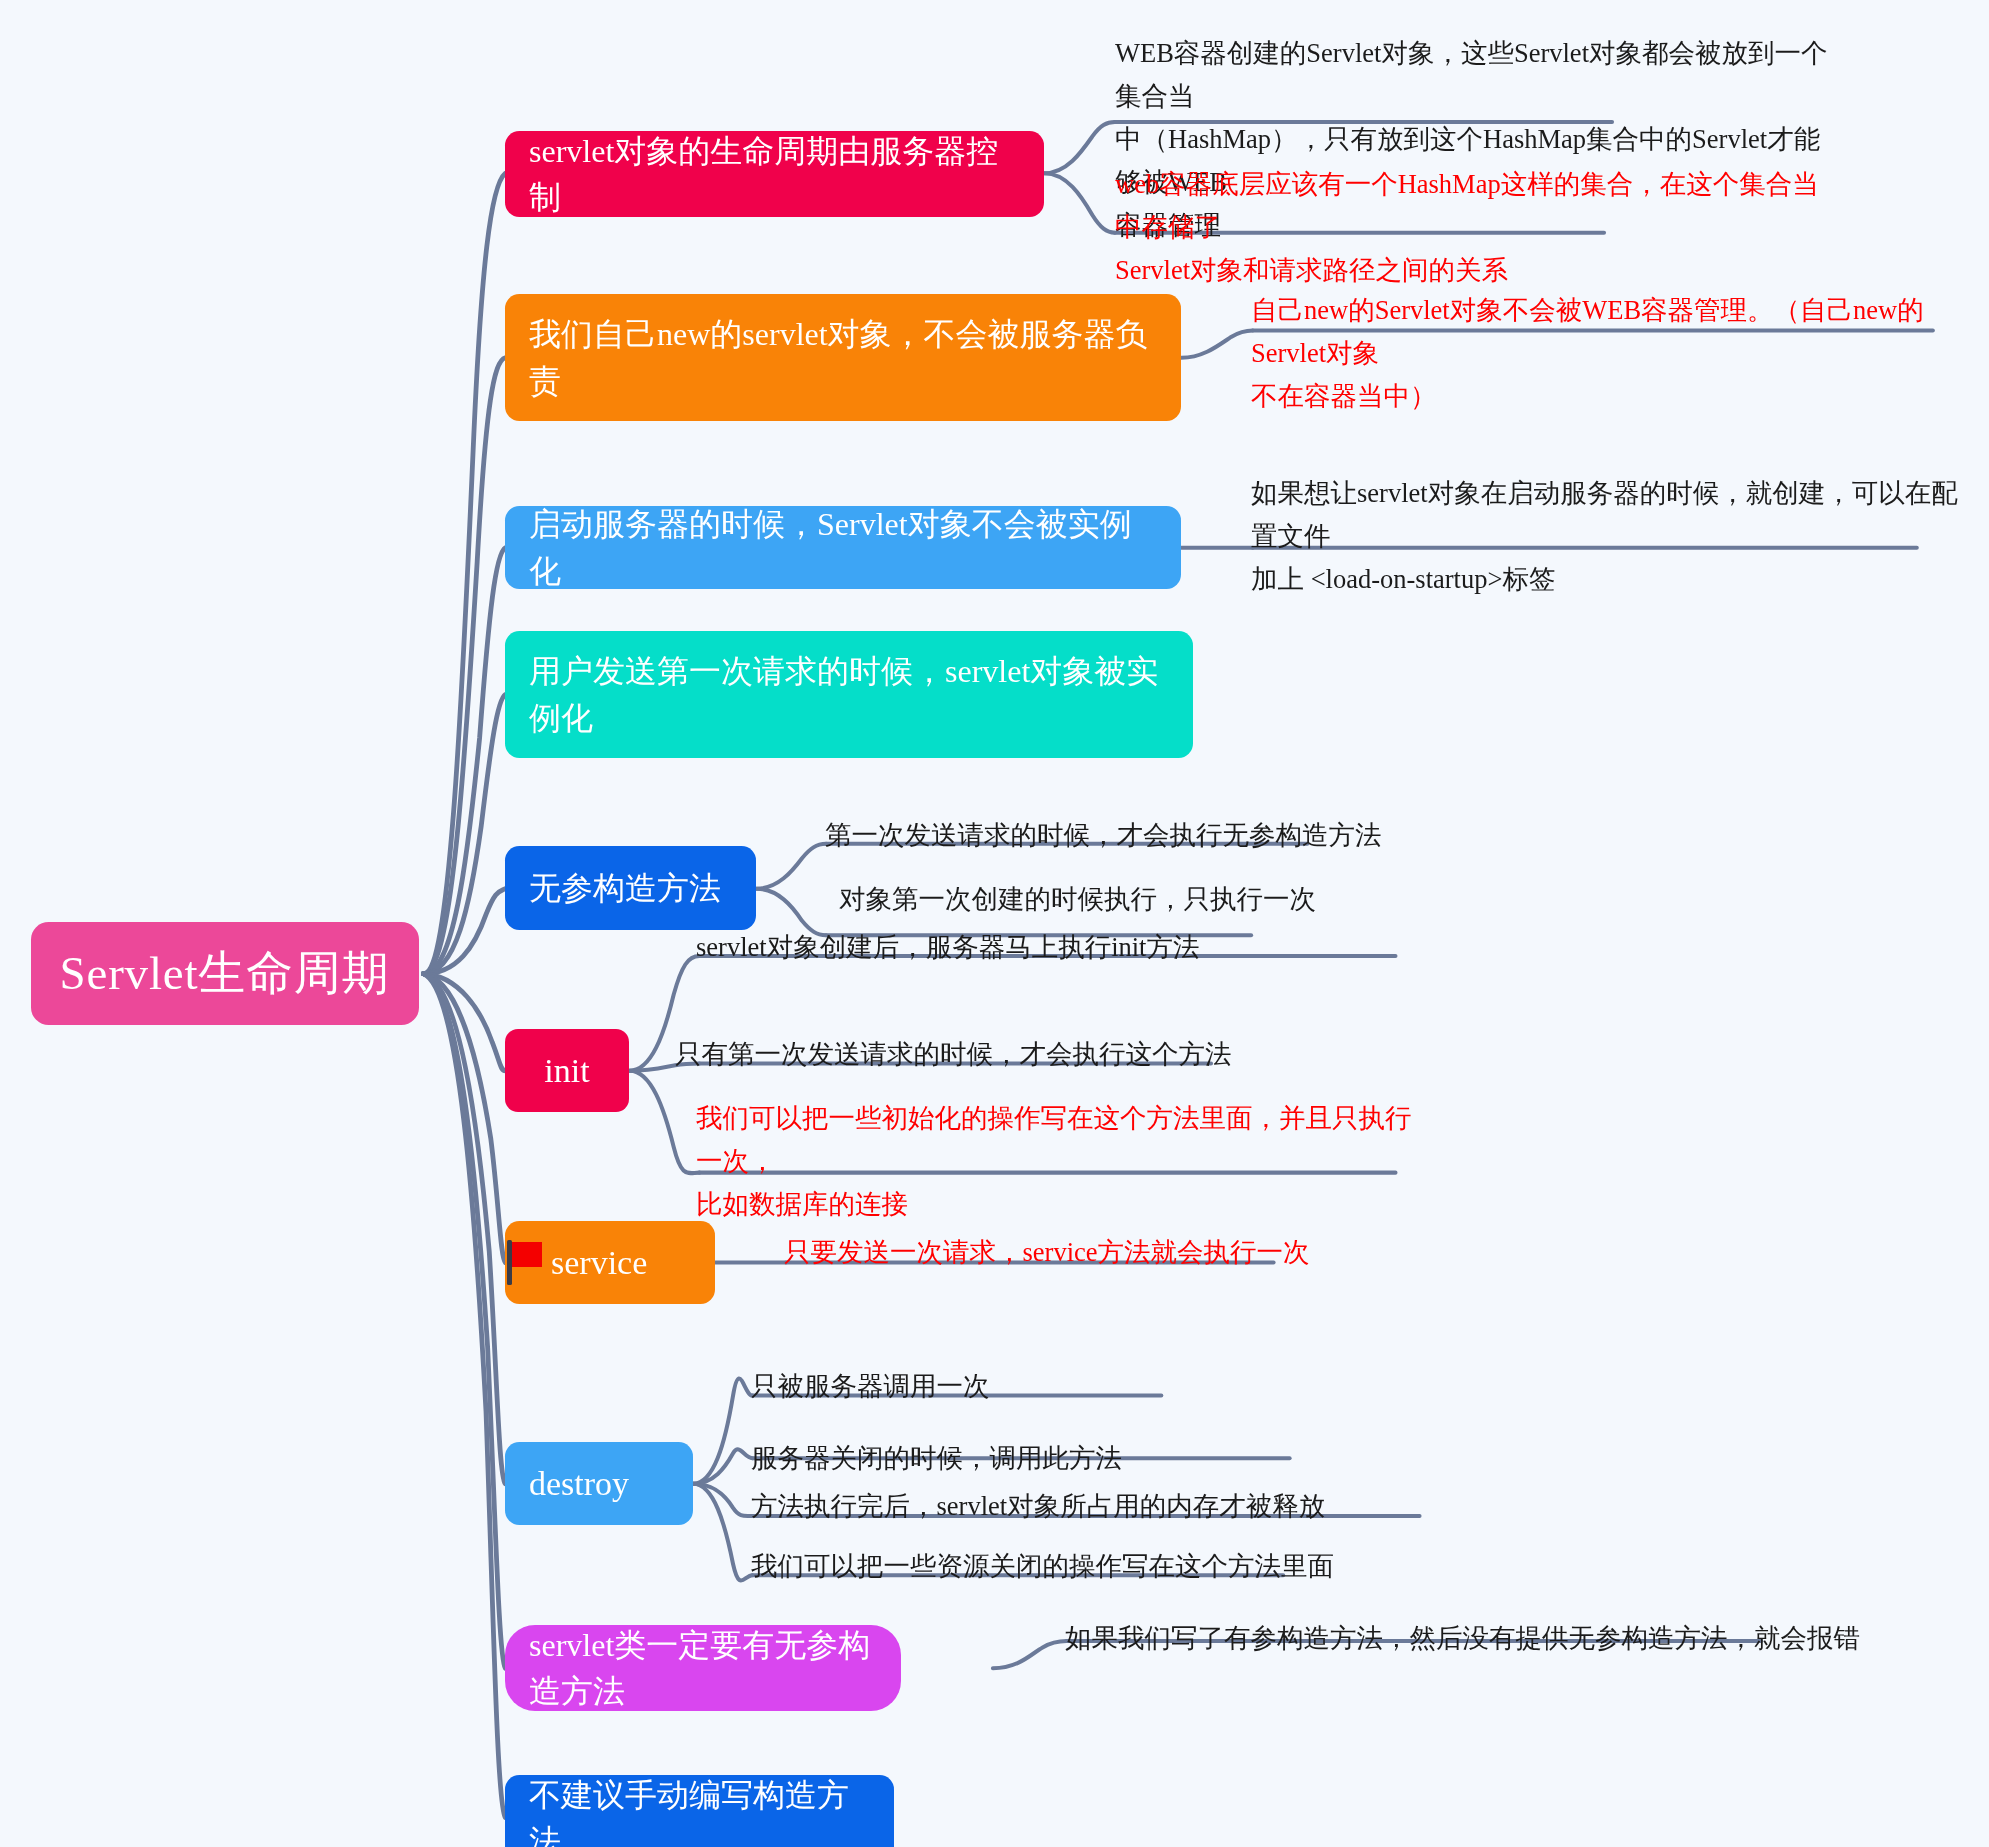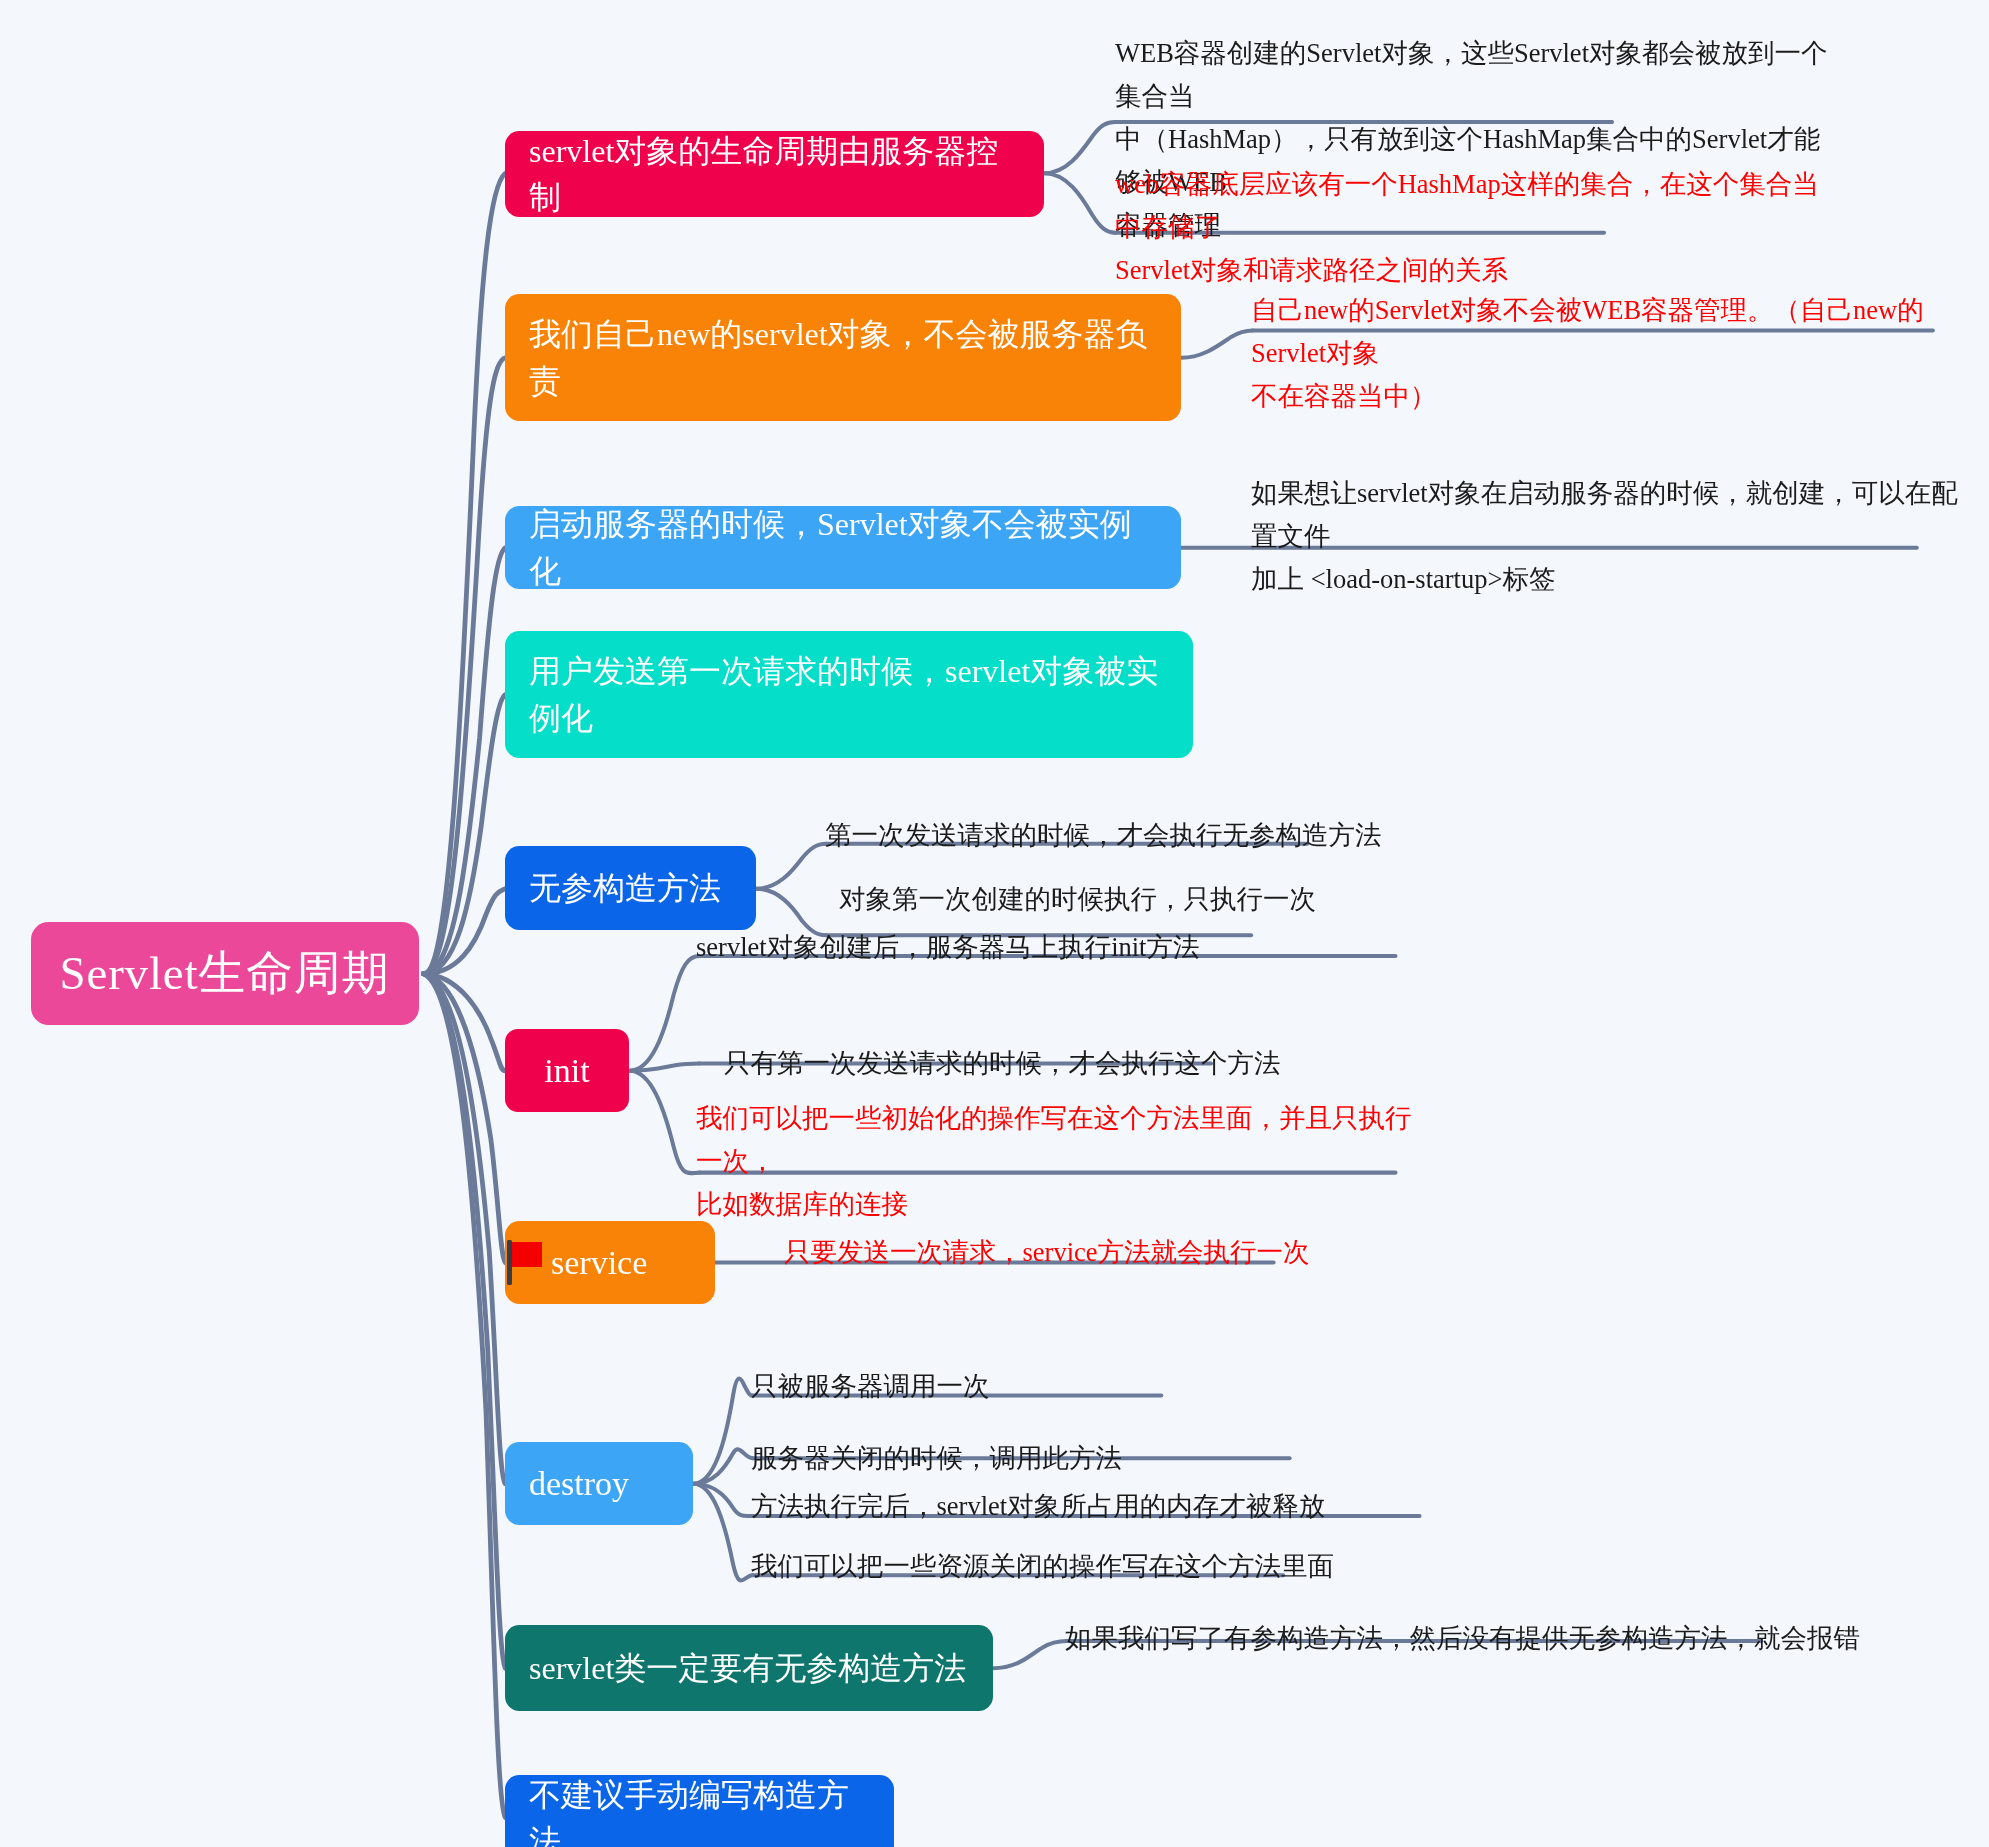--- a/index.html
+++ b/index.html
@@ -55,21 +55,21 @@
 
   
   #node-lifecycle { left: 505px; top: 131px; width: 539px; height: 86px; background: #f0014b; }
   #node-new       { left: 505px; top: 294px; width: 676px; height: 127px; background: #f98307; }
   #node-startup   { left: 505px; top: 506px; width: 676px; height: 83px; background: #3da5f5; }
   #node-firstreq  { left: 505px; top: 631px; width: 688px; height: 127px; background: #05dec9; }
   #node-noargctor { left: 505px; top: 846px; width: 251px; height: 84px; background: #0a65e8; }
   #node-init      { left: 505px; top: 1029px; width: 124px; height: 83px; background: #f0014b; border-radius: 13px; }
   #node-service   { left: 505px; top: 1221px; width: 210px; height: 83px; background: #f98307; }
   #node-destroy   { left: 505px; top: 1442px; width: 188px; height: 83px; background: #3da5f5; }
-  #node-mustctor  { left: 505px; top: 1625px; width: 488px; height: 86px; background: #0f766e; }
+  #node-mustctor  { left: 505px; top: 1625px; width: 396px; height: 86px; background: #d946ef; border-radius: 30px; }
   #node-noctor    { left: 505px; top: 1775px; width: 389px; height: 86px; background: #0a65e8; }
 
   #node-init .nlabel { font-size: 34px; width: 100%; text-align: center; }
   #node-service .nlabel { font-size: 34px; }
   #node-destroy .nlabel { font-size: 34px; }
 
   .flag-icon {
     display: inline-block;
     position: relative;
     width: 38px;
@@ -196,21 +196,21 @@
   <div class="node n-topic" id="node-noargctor">
     <span class="nlabel">无参构造方法</span>
   </div>
   <div class="leaf" style="left:825px; top:814px; width:561px;">第一次发送请求的时候，才会执行无参构造方法</div>
   <div class="leaf" style="left:825px; top:878px; width:561px;margin-left:14px;">对象第一次创建的时候执行，只执行一次</div>
 
   <div class="node" id="node-init">
     <span class="nlabel">init</span>
   </div>
   <div class="leaf" style="left:696px; top:926px; width:722px;">servlet对象创建后，服务器马上执行init方法</div>
-  <div class="leaf" style="left:724px; top:1033px; width:722px;margin-top:9px;">只有第一次发送请求的时候，才会执行这个方法</div>
+  <div class="leaf" style="left:675px; top:1033px; width:722px;">只有第一次发送请求的时候，才会执行这个方法</div>
   <div class="leaf red" style="left:696px; top:1097px; width:738px;">我们可以把一些初始化的操作写在这个方法里面，并且只执行一次，
 比如数据库的连接</div>
 
   <div class="node" id="node-service">
     <span class="flag-icon">
       <span class="pole"></span>
         <span class="cloth"></span>
     </span>
     <span class="nlabel">service</span>
   </div>

